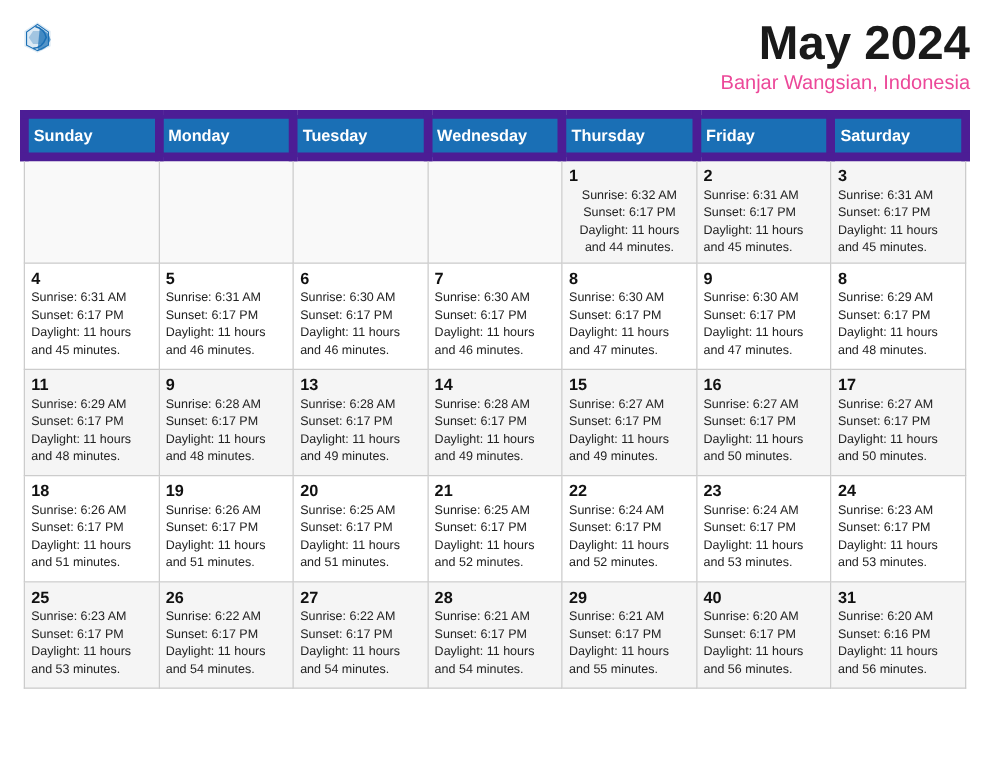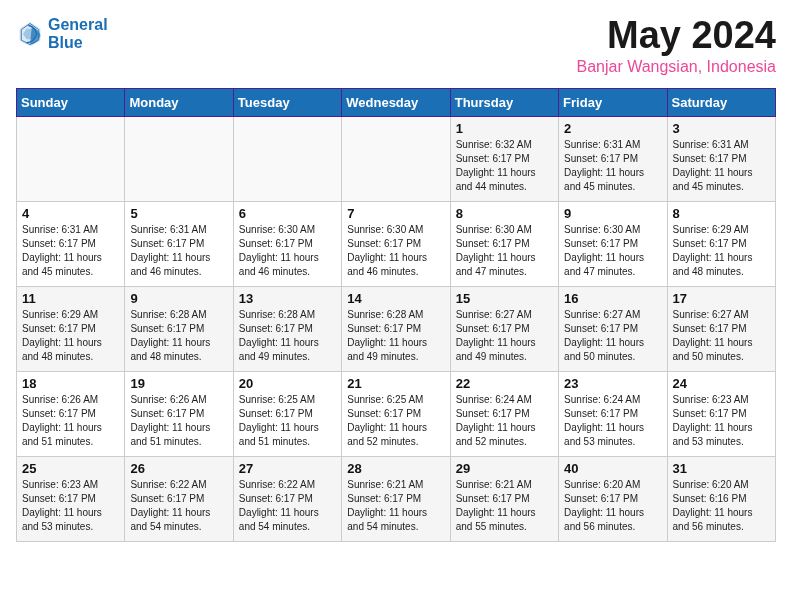--- a/index.html
+++ b/index.html
@@ -44,21 +44,21 @@
       border-collapse: collapse;
       font-size: 11px;
     }
     .calendar thead th {
       background: #1a6fb5;
       color: #fff;
       padding: 6px 4px;
       text-align: left;
       font-size: 13px;
       font-weight: bold;
-      border: 1px solid #4c1d95;
+      border: 7px solid #4c1d95;
     }
     .calendar tbody td {
       border: 1px solid #ccc;
       padding: 4px 5px;
       vertical-align: top;
       width: calc(100% / 7);
       min-height: 80px;
       height: 85px;
       background: #fff;
     }
@@ -88,24 +88,20 @@
 
 <div class="header">
   <div class="logo">
     <svg class="logo-icon" viewBox="0 0 32 32" xmlns="http://www.w3.org/2000/svg">
       <polygon points="16,2 28,10 28,24 16,30 4,24 4,10" fill="#1a6fb5" opacity="0.15"></polygon>
       <polygon points="16,4 26,11 26,23 16,28 6,23 6,11" fill="none" stroke="#1a6fb5" stroke-width="1"></polygon>
       <path d="M12,10 L20,10 L24,16 L20,22 L12,22 L8,16 Z" fill="#1a6fb5" opacity="0.3"></path>
       <path d="M18,8 Q26,10 28,18 Q24,28 16,28" fill="#1a6fb5" opacity="0.7"></path>
       <path d="M14,6 Q22,8 24,16 Q20,26 12,26" fill="none" stroke="#1a6fb5" stroke-width="1.5"></path>
     </svg>
-    <div>
-      <div style="font-size:16px;font-weight:bold;color:#1a6fb5;">General</div>
-      <div style="font-size:16px;font-weight:bold;color:#1a6fb5;">Blue</div>
-    </div>
   </div>
   <div class="title-block">
     <div class="month-title">May 2024</div>
     <div class="subtitle">Banjar Wangsian, Indonesia</div>
   </div>
 </div>
 
 <table class="calendar">
   <thead>
     <tr>
@@ -119,21 +115,21 @@
       </tr>
   </thead>
   <tbody>
   <tr>
         <td class="empty-cell"></td>
         <td class="empty-cell"></td>
         <td class="empty-cell"></td>
         <td class="empty-cell"></td>
         <td>
           <div class="day-number">1</div>
-          <div class="day-info" style="white-space: pre-line;">Sunrise: 6:32 AM
+          <div class="day-info" style="white-space: pre-line; text-align: center;">Sunrise: 6:32 AM
 Sunset: 6:17 PM
 Daylight: 11 hours
 and 44 minutes.</div>
         </td>
         <td>
           <div class="day-number">2</div>
           <div class="day-info" style="white-space: pre-line;">Sunrise: 6:31 AM
 Sunset: 6:17 PM
 Daylight: 11 hours
 and 45 minutes.</div>

